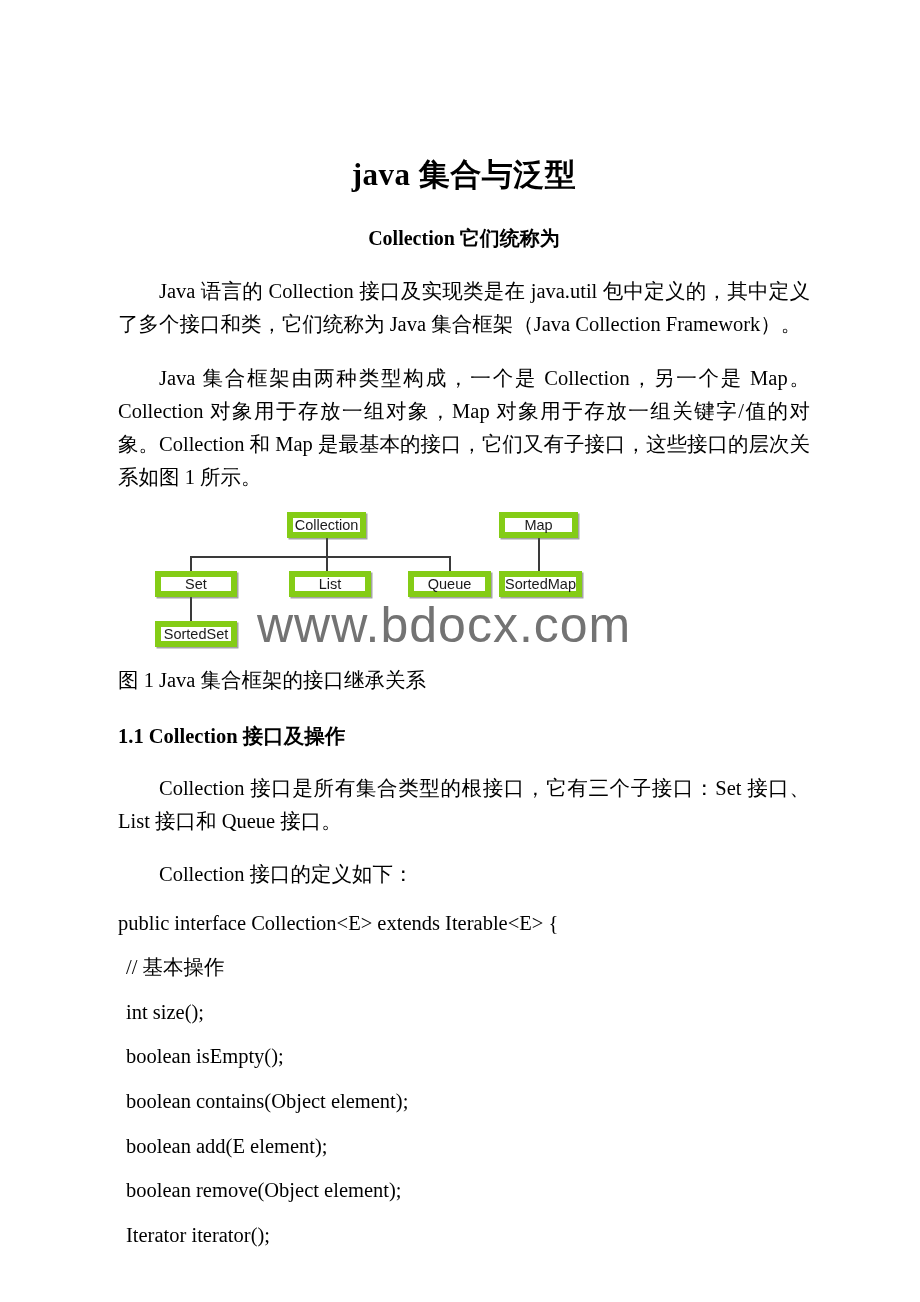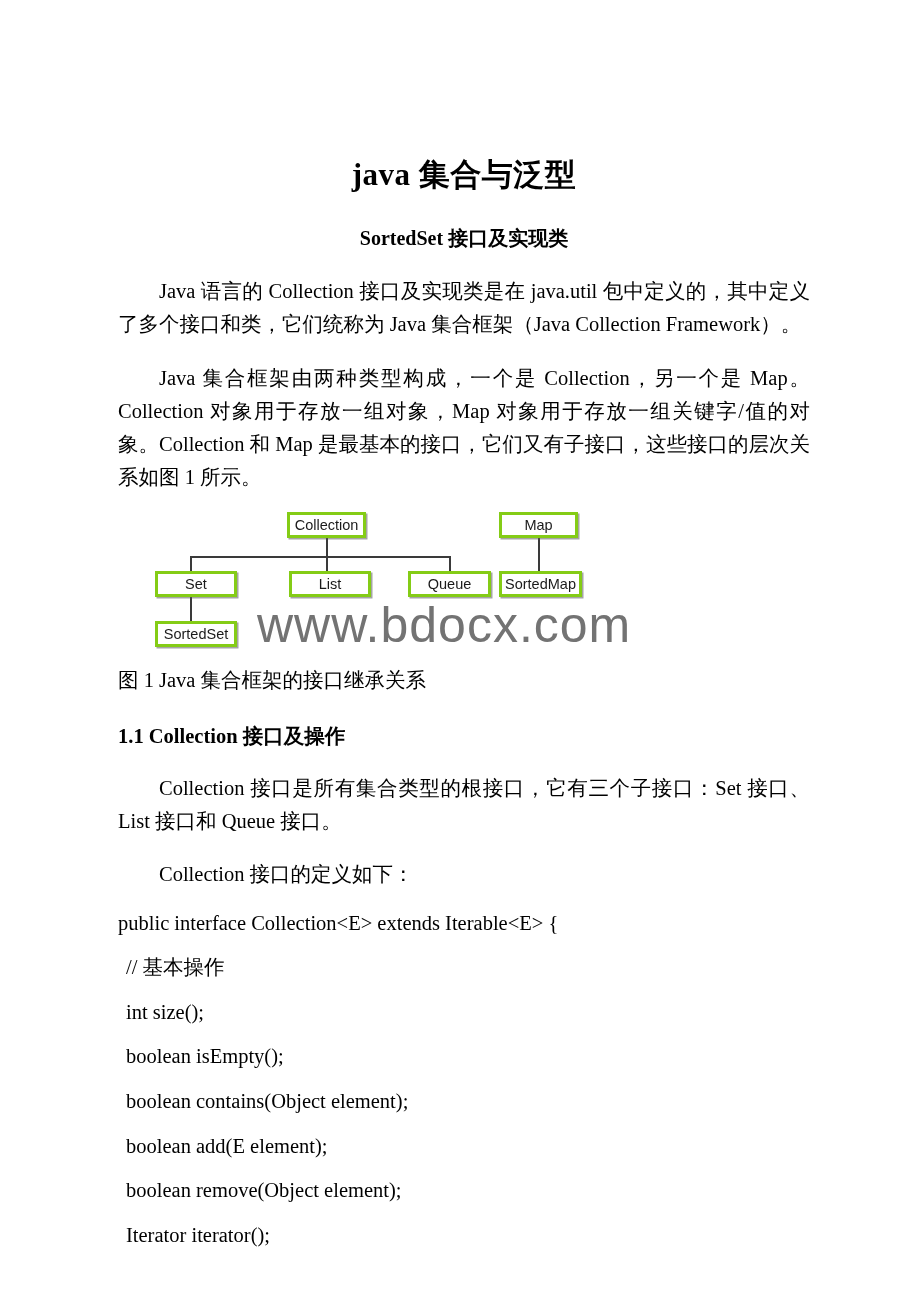--- a/index.html
+++ b/index.html
@@ -95,21 +95,21 @@
   .diagram {
     position: relative;
     height: 148px;
     margin-top: 14px;
     margin-left: 36px;
     width: 440px;
   }
   .dbox {
     position: absolute;
     box-sizing: border-box;
-    border: 3px solid #84cc16;
+    border: 6px solid #84cc16;
     background: #ffffff;
     font-family: "Liberation Sans", "DejaVu Sans", sans-serif;
     font-size: 14.5px;
     color: #1a1a1a;
     display: flex;
     align-items: center;
     justify-content: center;
     height: 26px;
     z-index: 2;
     box-shadow: 1.5px 1.5px 0 rgba(90,90,90,0.55);
@@ -126,21 +126,21 @@
 <body>
 
 <div class="page">
 
   <div class="watermark">www.bdocx.com</div>
 
   <div class="content">
 
     <h1 class="doc-title">java 集合与泛型</h1>
 
-    <h2 class="doc-subtitle">SortedSet 接口及实现类</h2>
+    <h2 class="doc-subtitle">Collection 它们统称为</h2>
 
     <p class="para first-para">Java 语言的 Collection 接口及实现类是在 java.util 包中定义的，其中定义了多个接口和类，它们统称为 Java 集合框架（Java Collection Framework）。</p>
 
     <p class="para">Java 集合框架由两种类型构成，一个是 Collection，另一个是 Map。Collection 对象用于存放一组对象，Map 对象用于存放一组关键字/值的对象。Collection 和 Map 是最基本的接口，它们又有子接口，这些接口的层次关系如图 1 所示。</p>
 
     <div class="diagram">
 
       <div class="dline v" style="left:172px; top:30px; height:20px;"></div>
       <div class="dline h" style="left:36px; top:48px; width:260px;"></div>
       <div class="dline v" style="left:36px; top:48px; height:15px;"></div>

